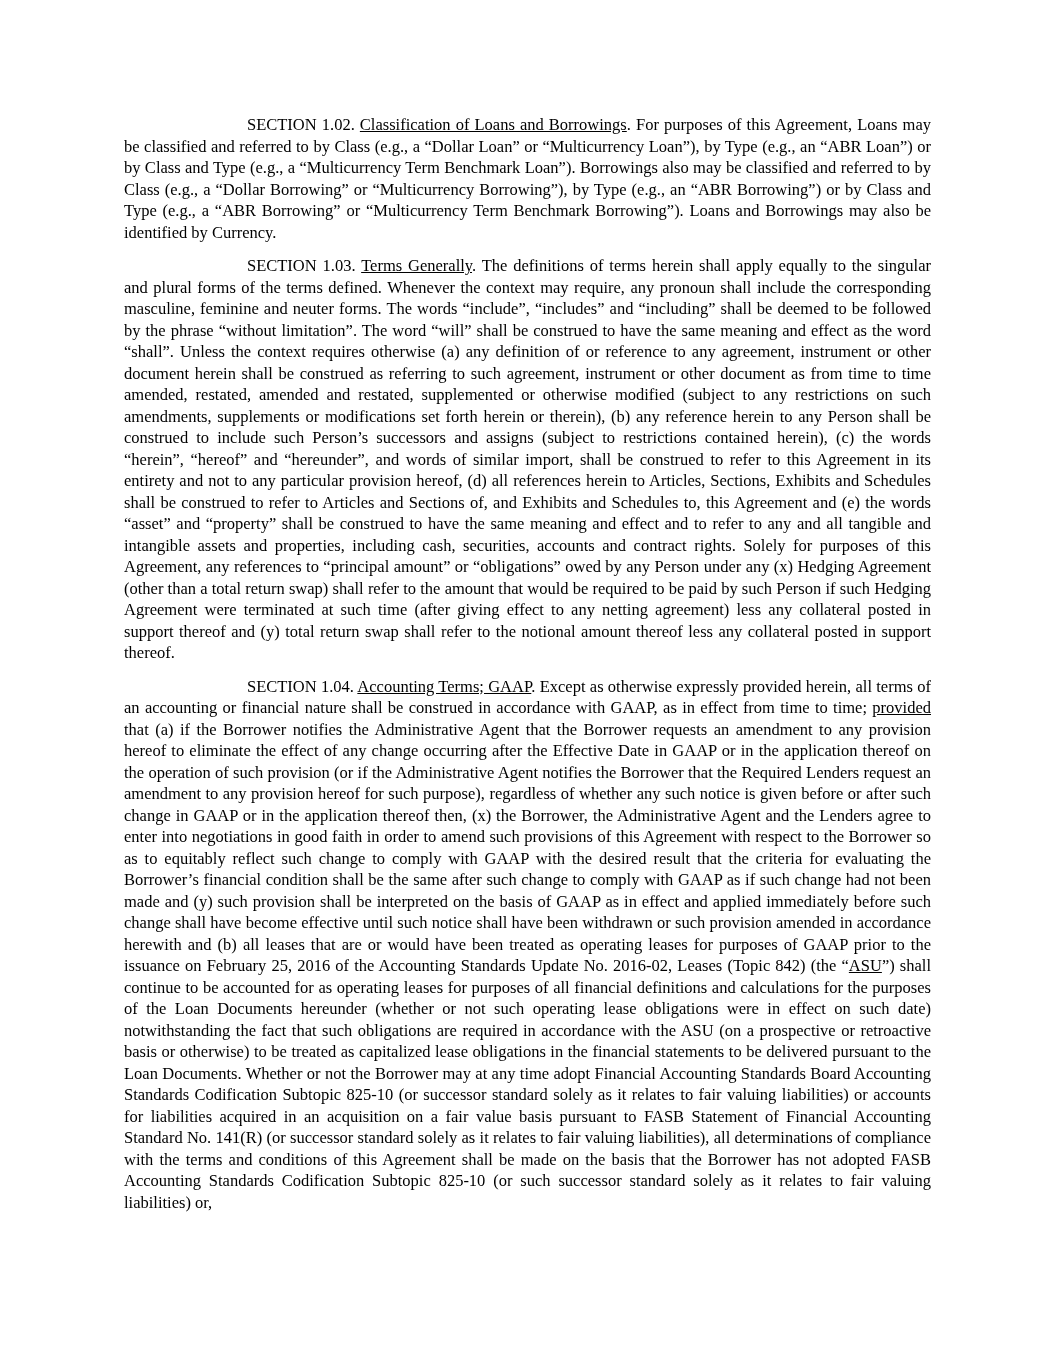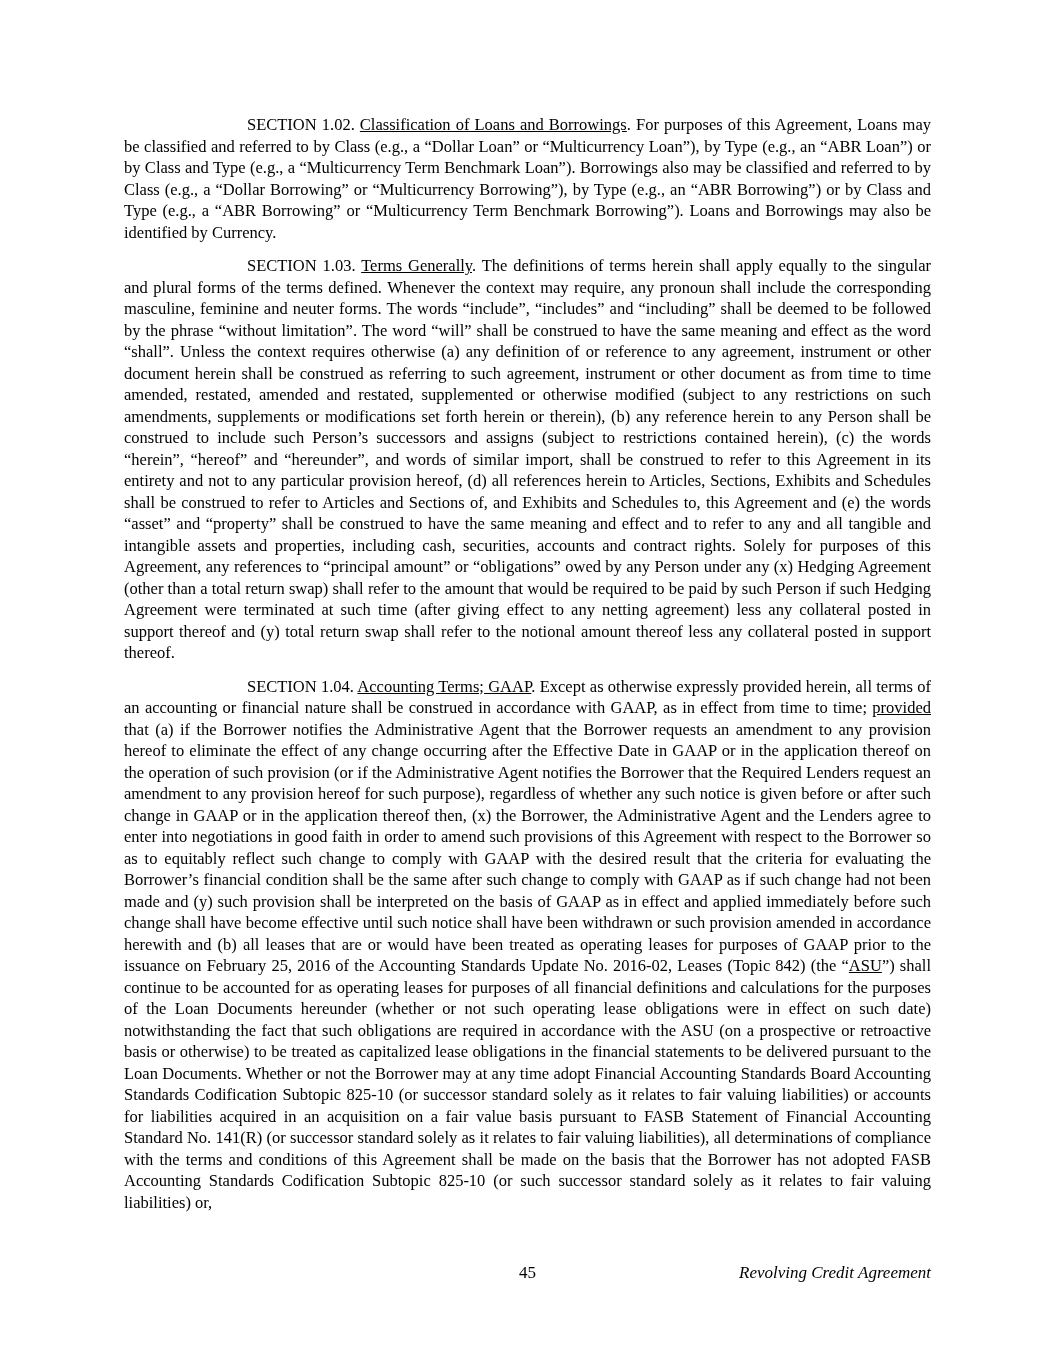--- a/index.html
+++ b/index.html
@@ -71,18 +71,14 @@
   <div class="body-text">
 
     <p class="para"><span>SECTION 1.02.  </span><span class="u">Classification of Loans and Borrowings</span><span>.  For purposes of this Agreement, Loans may be classified and referred to by Class (e.g., a “Dollar Loan” or “Multicurrency Loan”), by Type (e.g., an “ABR Loan”) or by Class and Type (e.g., a “Multicurrency Term Benchmark Loan”).  Borrowings also may be classified and referred to by Class (e.g., a “Dollar Borrowing” or “Multicurrency Borrowing”), by Type (e.g., an “ABR Borrowing”) or by Class and Type (e.g., a “ABR Borrowing” or “Multicurrency Term Benchmark Borrowing”).  Loans and Borrowings may also be identified by Currency.</span></p>
 
     <p class="para"><span>SECTION 1.03. </span><span class="u">Terms Generally</span><span>.   The definitions of terms herein shall apply equally to the singular and plural forms of the terms defined.  Whenever the context may require, any pronoun shall include the corresponding masculine, feminine and neuter forms.  The words “include”, “includes” and “including” shall be deemed to be followed by the phrase “without limitation”.  The word “will” shall be construed to have the same meaning and effect as the word “shall”.  Unless the context requires otherwise (a) any definition of or reference to any agreement, instrument or other document herein shall be construed as referring to such agreement, instrument or other document as from time to time amended, restated, amended and restated, supplemented or otherwise modified (subject to any restrictions on such amendments, supplements or modifications set forth herein or therein), (b) any reference herein to any Person shall be construed to include such Person’s successors and assigns (subject to restrictions contained herein), (c) the words “herein”, “hereof” and “hereunder”, and words of similar import, shall be construed to refer to this Agreement in its entirety and not to any particular provision hereof, (d) all references herein to Articles, Sections, Exhibits and Schedules shall be construed to refer to Articles and Sections of, and Exhibits and Schedules to, this Agreement and (e) the words “asset” and “property” shall be construed to have the same meaning and effect and to refer to any and all tangible and intangible assets and properties, including cash, securities, accounts and contract rights.  Solely for purposes of this Agreement, any references to “principal amount” or “obligations” owed by any Person under any (x) Hedging Agreement (other than a total return swap) shall refer to the amount that would be required to be paid by such Person if such Hedging Agreement were terminated at such time (after giving effect to any netting agreement) less any collateral posted in support thereof and (y) total return swap shall refer to the notional amount thereof less any collateral posted in support thereof.</span></p>
 
     <p class="para"><span>SECTION 1.04.  </span><span class="u">Accounting Terms; GAAP</span><span>.  Except as otherwise expressly provided herein, all terms of an accounting or financial nature shall be construed in accordance with GAAP, as in effect from time to time; </span><span class="u">provided</span><span> that (a) if the Borrower notifies the Administrative Agent that the Borrower requests an amendment to any provision hereof to eliminate the effect of any change occurring after the Effective Date in GAAP or in the application thereof on the operation of such provision (or if the Administrative Agent notifies the Borrower that the Required Lenders request an amendment to any provision hereof for such purpose), regardless of whether any such notice is given before or after such change in GAAP or in the application thereof then, (x) the Borrower, the Administrative Agent and the Lenders agree to enter into negotiations in good faith in order to amend such provisions of this Agreement with respect to the Borrower so as to equitably reflect such change to comply with GAAP with the desired result that the criteria for evaluating the Borrower’s financial condition shall be the same after such change to comply with GAAP as if such change had not been made and (y) such provision shall be interpreted on the basis of GAAP as in effect and applied immediately before such change shall have become effective until such notice shall have been withdrawn or such provision amended in accordance herewith and (b) all leases that are or would have been treated as operating leases for purposes of GAAP prior to the issuance on February 25, 2016 of the Accounting Standards Update No. 2016-02, Leases (Topic 842) (the “</span><span class="u">ASU</span><span>”) shall continue to be accounted for as operating leases for purposes of all financial definitions and calculations for the purposes of the Loan Documents hereunder (whether or not such operating lease obligations were in effect on such date) notwithstanding the fact that such obligations are required in accordance with the ASU (on a prospective or retroactive basis or otherwise) to be treated as capitalized lease obligations in the financial statements to be delivered pursuant to the Loan Documents.  Whether or not the Borrower may at any time adopt Financial Accounting Standards Board Accounting Standards Codification Subtopic 825-10 (or successor standard solely as it relates to fair valuing liabilities) or accounts for liabilities acquired in an acquisition on a fair value basis pursuant to FASB Statement of Financial Accounting Standard No. 141(R) (or successor standard solely as it relates to fair valuing liabilities), all determinations of compliance with the terms and conditions of this Agreement shall be made on the basis that the Borrower has not adopted FASB Accounting Standards Codification Subtopic 825-10 (or such successor standard solely as it relates to fair valuing liabilities) or,</span></p>
 
   </div>
 
-  <div class="footer">
-    <span class="page-number">45</span>
-    <span class="doc-title">Revolving Credit Agreement</span>
-  </div>
 
 </div>
 
 </body></html>

